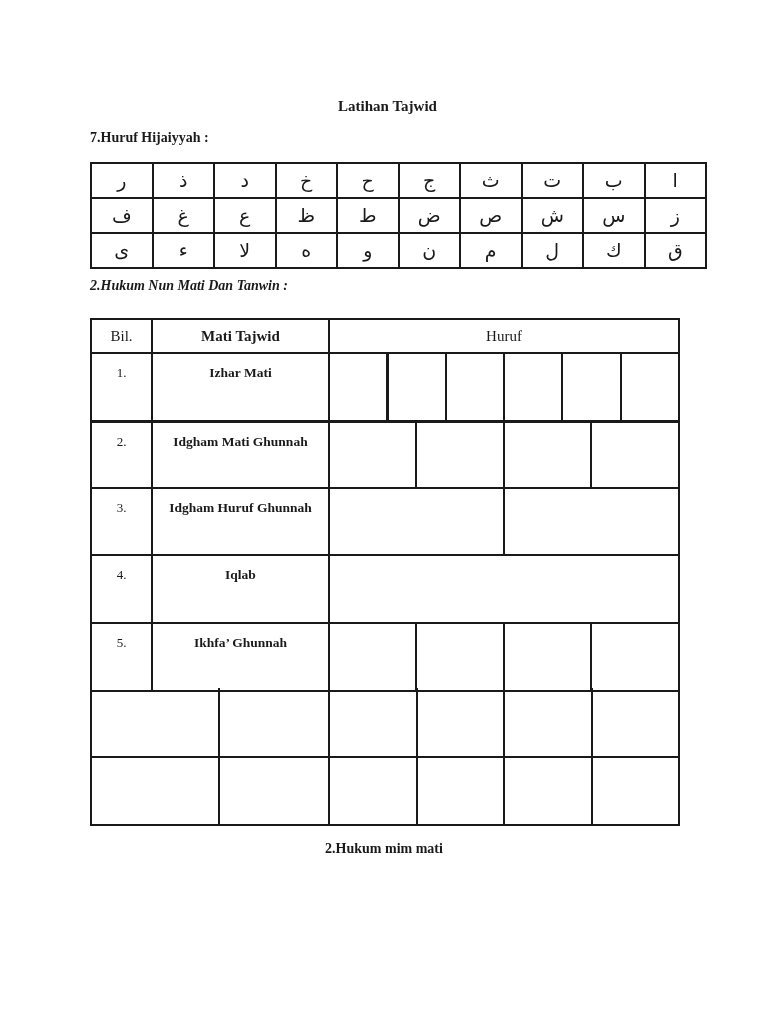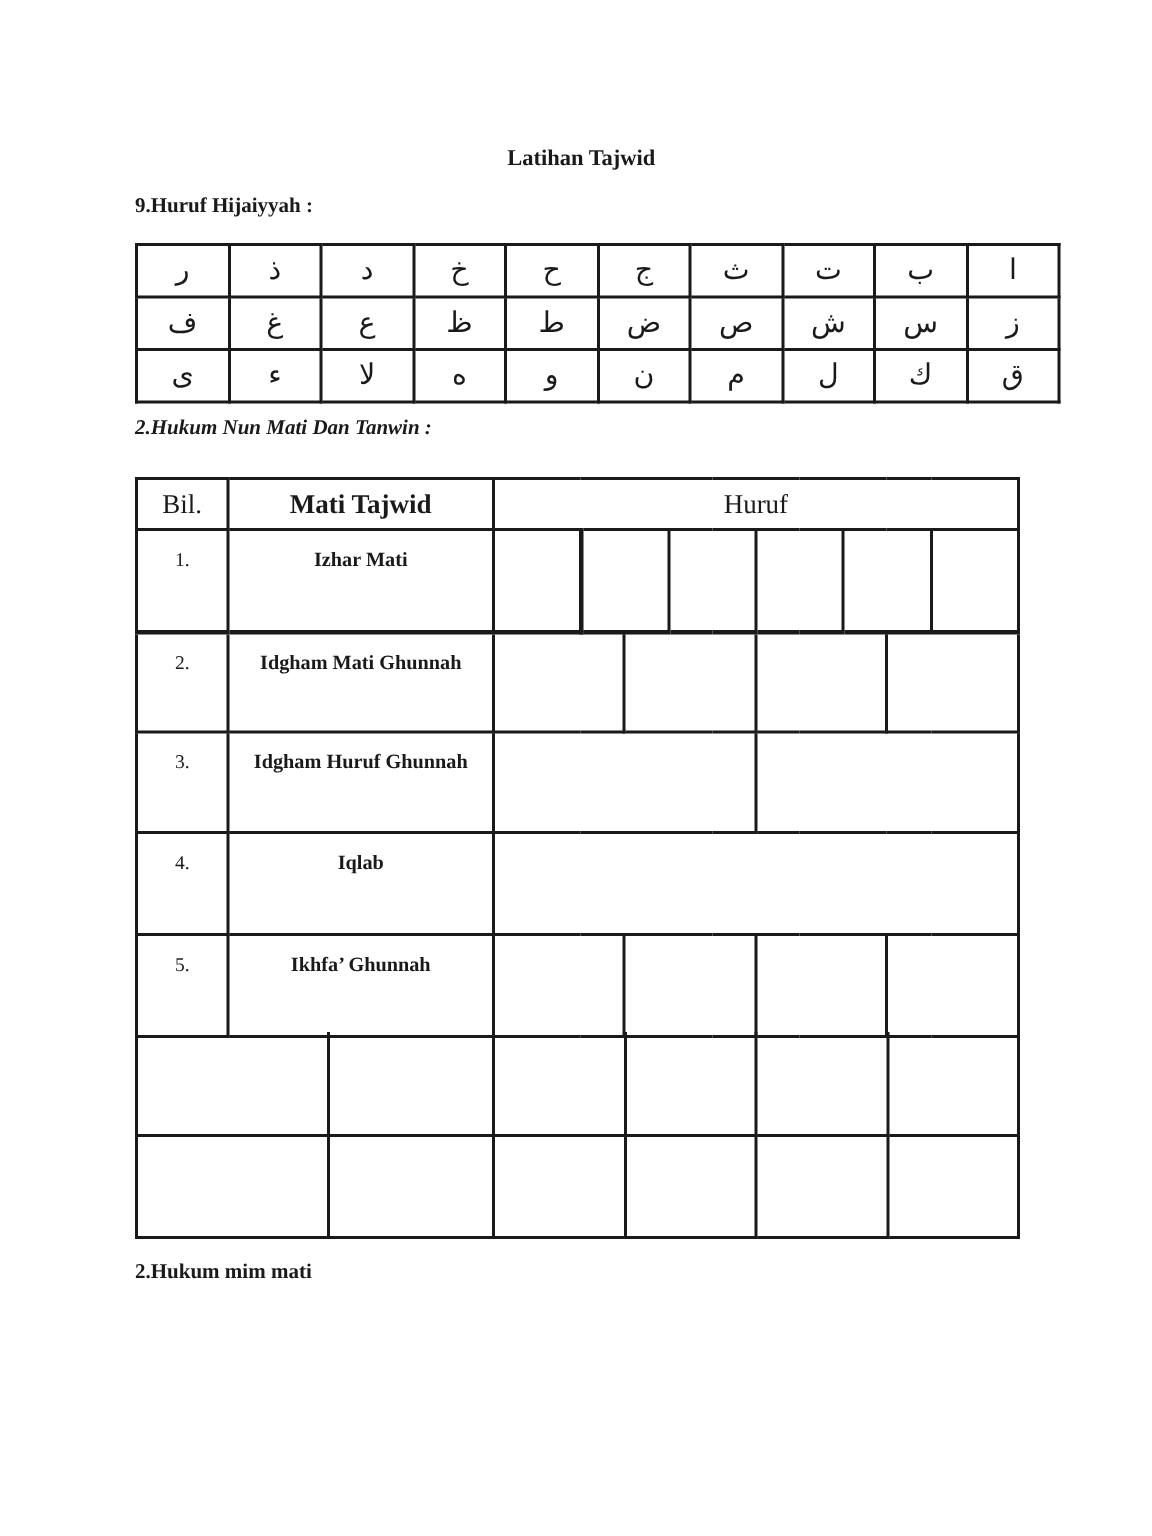--- a/index.html
+++ b/index.html
@@ -30,43 +30,43 @@
     width: 59.5px; height: 33px;
     text-align: center; vertical-align: middle;
     font-family: "DejaVu Sans", sans-serif;
     font-size: 19px; line-height: 1;
   }
 
   
   #nun-table { top: 318px; left: 90px; width: 588px; }
   #nun-table td { vertical-align: top; text-align: center; }
   #nun-table tr.header-row td {
-    vertical-align: middle; font-size: 18px; height: 32px;
+    vertical-align: middle; font-size: 15px; height: 32px;
   }
   .hukum-label { font-weight: bold; font-size: 13.5px; }
   .bil-label { font-size: 13px; }
   #nun-table tr.data-row td { padding-top: 11px; }
   .thick-bottom { border-bottom-width: 3px !important; }
   .thick-right  { border-right-width: 3px !important; }
 
   
   #bottom-grid { top: 688px; left: 90px; width: 588px; }
   #bottom-grid tr:first-child td { border-top: none; }
 
   .footer-caption {
     position: absolute; top: 841px; left: 90px; width: 588px;
-    font-weight: bold; font-size: 14px;
+    text-align: center; font-weight: bold; font-size: 14px;
   }
 </style>
 </head>
 <body>
 
 <div class="page-title">Latihan Tajwid</div>
 
-<div id="heading1" class="section-heading">9.Huruf Hijaiyyah :</div>
+<div id="heading1" class="section-heading">7.Huruf Hijaiyyah :</div>
 
 <table id="hijaiyyah-table">
   <tbody>
     <tr>
       <td>ر</td>
       <td>ذ</td>
       <td>د</td>
       <td>خ</td>
       <td>ح</td>
       <td>ج</td>

